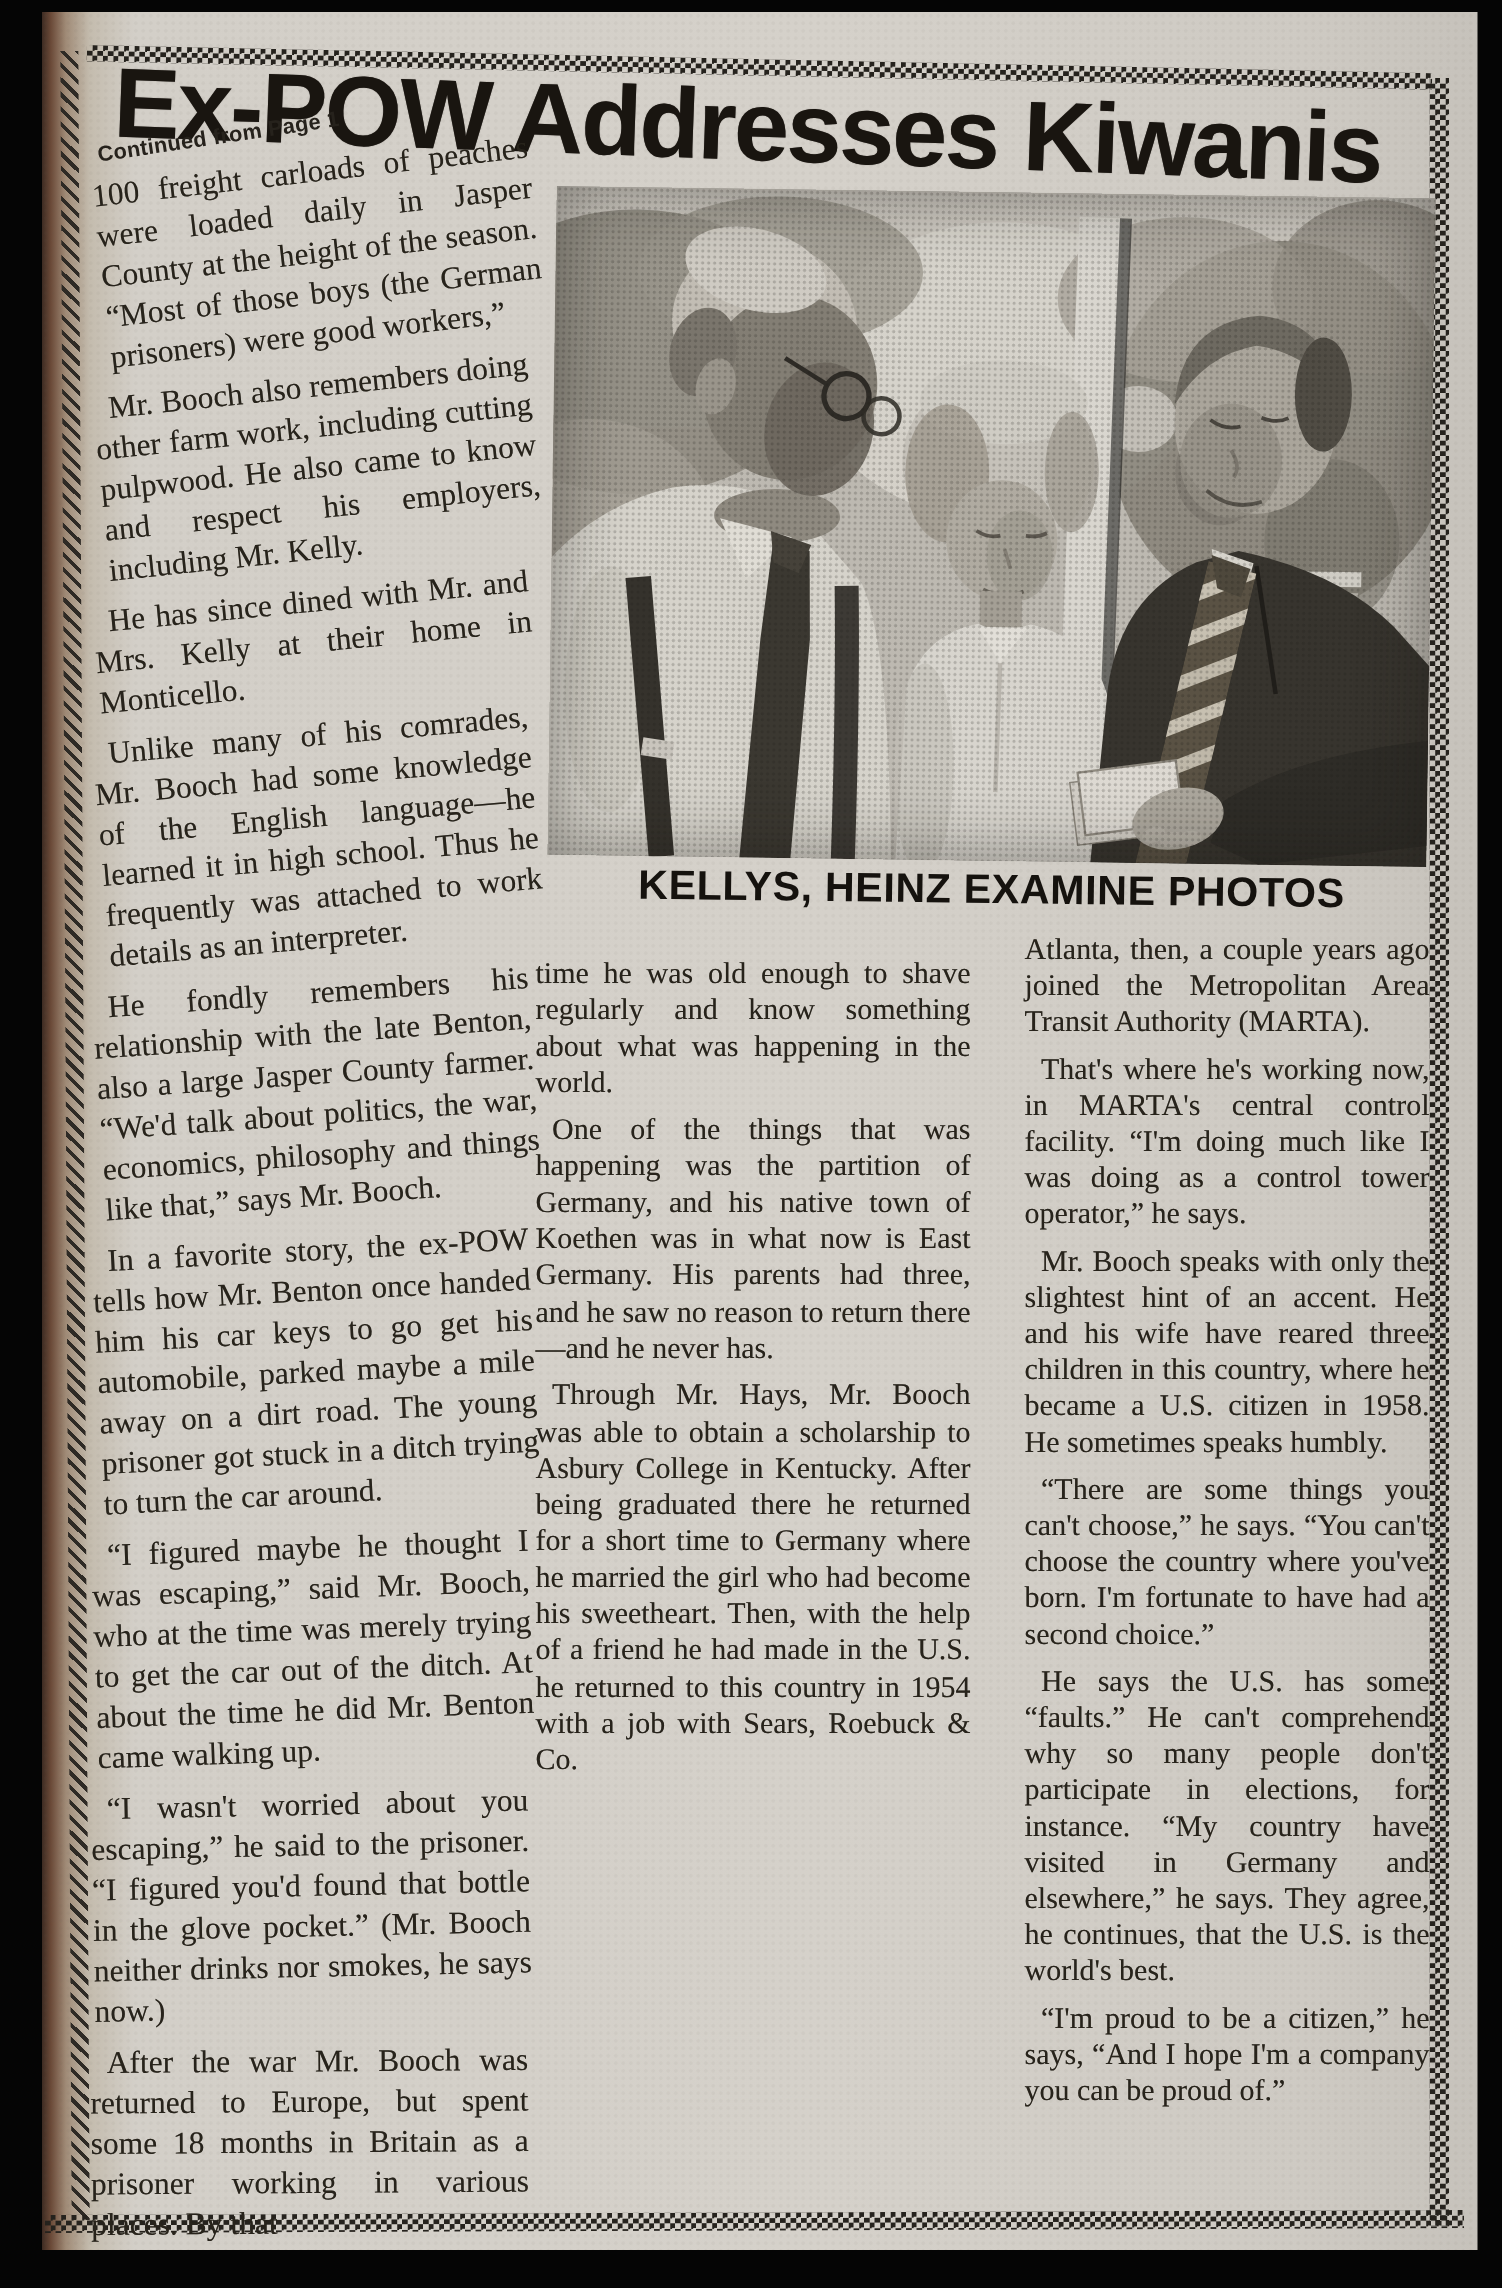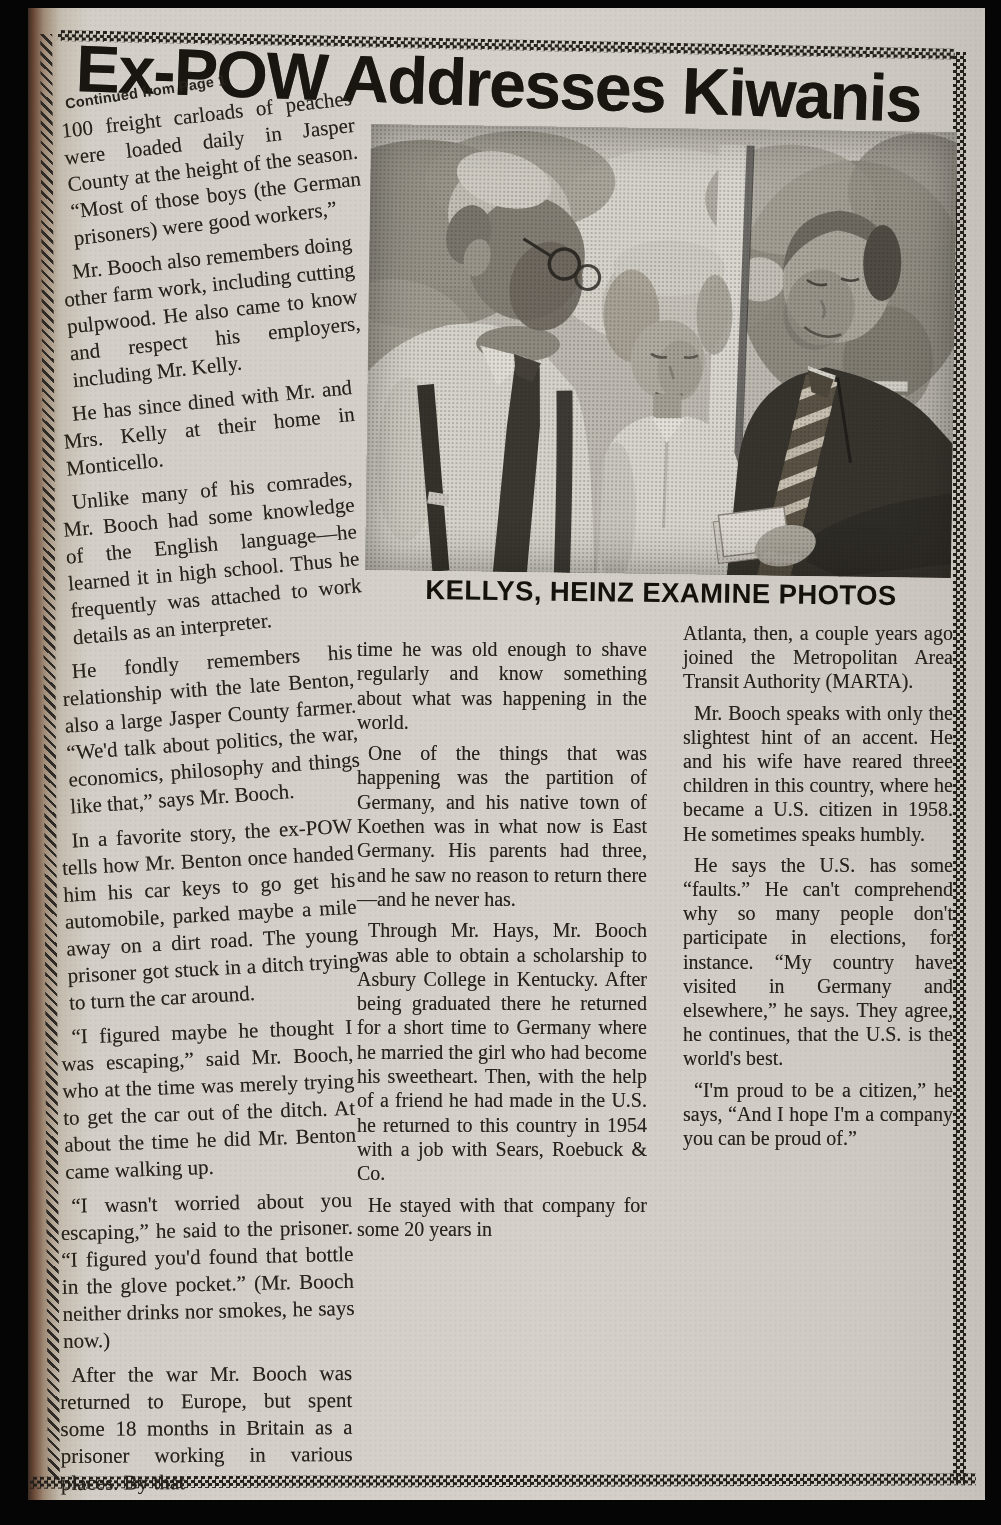--- a/index.html
+++ b/index.html
@@ -217,23 +217,24 @@
     <p class="lr5">In a favorite story, the ex-POW tells how Mr. Benton once handed him his car keys to go get his automobile, parked maybe a mile away on a dirt road. The young prisoner got stuck in a ditch trying to turn the car around.</p>
     <p class="lr6">“I figured maybe he thought I was escaping,” said Mr. Booch, who at the time was merely trying to get the car out of the ditch. At about the time he did Mr. Benton came walking up.</p>
     <p class="lr7">“I wasn't worried about you escaping,” he said to the prisoner. “I figured you'd found that bottle in the glove pocket.” (Mr. Booch neither drinks nor smokes, he says now.)</p>
     <p class="lr8">After the war Mr. Booch was returned to Europe, but spent some 18 months in Britain as a prisoner working in various places. By that</p>
   </div>
 
   <div class="col col-mid">
     <p class="ni">time he was old enough to shave regularly and know something about what was happening in the world.</p>
     <p>One of the things that was happening was the partition of Germany, and his native town of Koethen was in what now is East Germany. His parents had three, and he saw no reason to return there—and he never has.</p>
     <p>Through Mr. Hays, Mr. Booch was able to obtain a scholarship to Asbury College in Kentucky. After being graduated there he returned for a short time to Germany where he married the girl who had become his sweetheart. Then, with the help of a friend he had made in the U.S. he returned to this country in 1954 with a job with Sears, Roebuck &amp; Co.</p>
-    <p>He stayed with that company for some 20 years in</p>
   </div>
 
   <div class="col col-right">
     <p class="ni">Atlanta, then, a couple years ago joined the Metropolitan Area Transit Authority (MARTA).</p>
+    <p>That's where he's working now, in MARTA's central control facility. “I'm doing much like I was doing as a control tower operator,” he says.</p>
     <p>Mr. Booch speaks with only the slightest hint of an accent. He and his wife have reared three children in this country, where he became a U.S. citizen in 1958. He sometimes speaks humbly.</p>
+    <p>“There are some things you can't choose,” he says. “You can't choose the country where you've born. I'm fortunate to have had a second choice.”</p>
     <p>He says the U.S. has some “faults.” He can't comprehend why so many people don't participate in elections, for instance. “My country have visited in Germany and elsewhere,” he says. They agree, he continues, that the U.S. is the world's best.</p>
     <p>“I'm proud to be a citizen,” he says, “And I hope I'm a company you can be proud of.”</p>
   </div>
 
 </div>
 
 </body></html>

